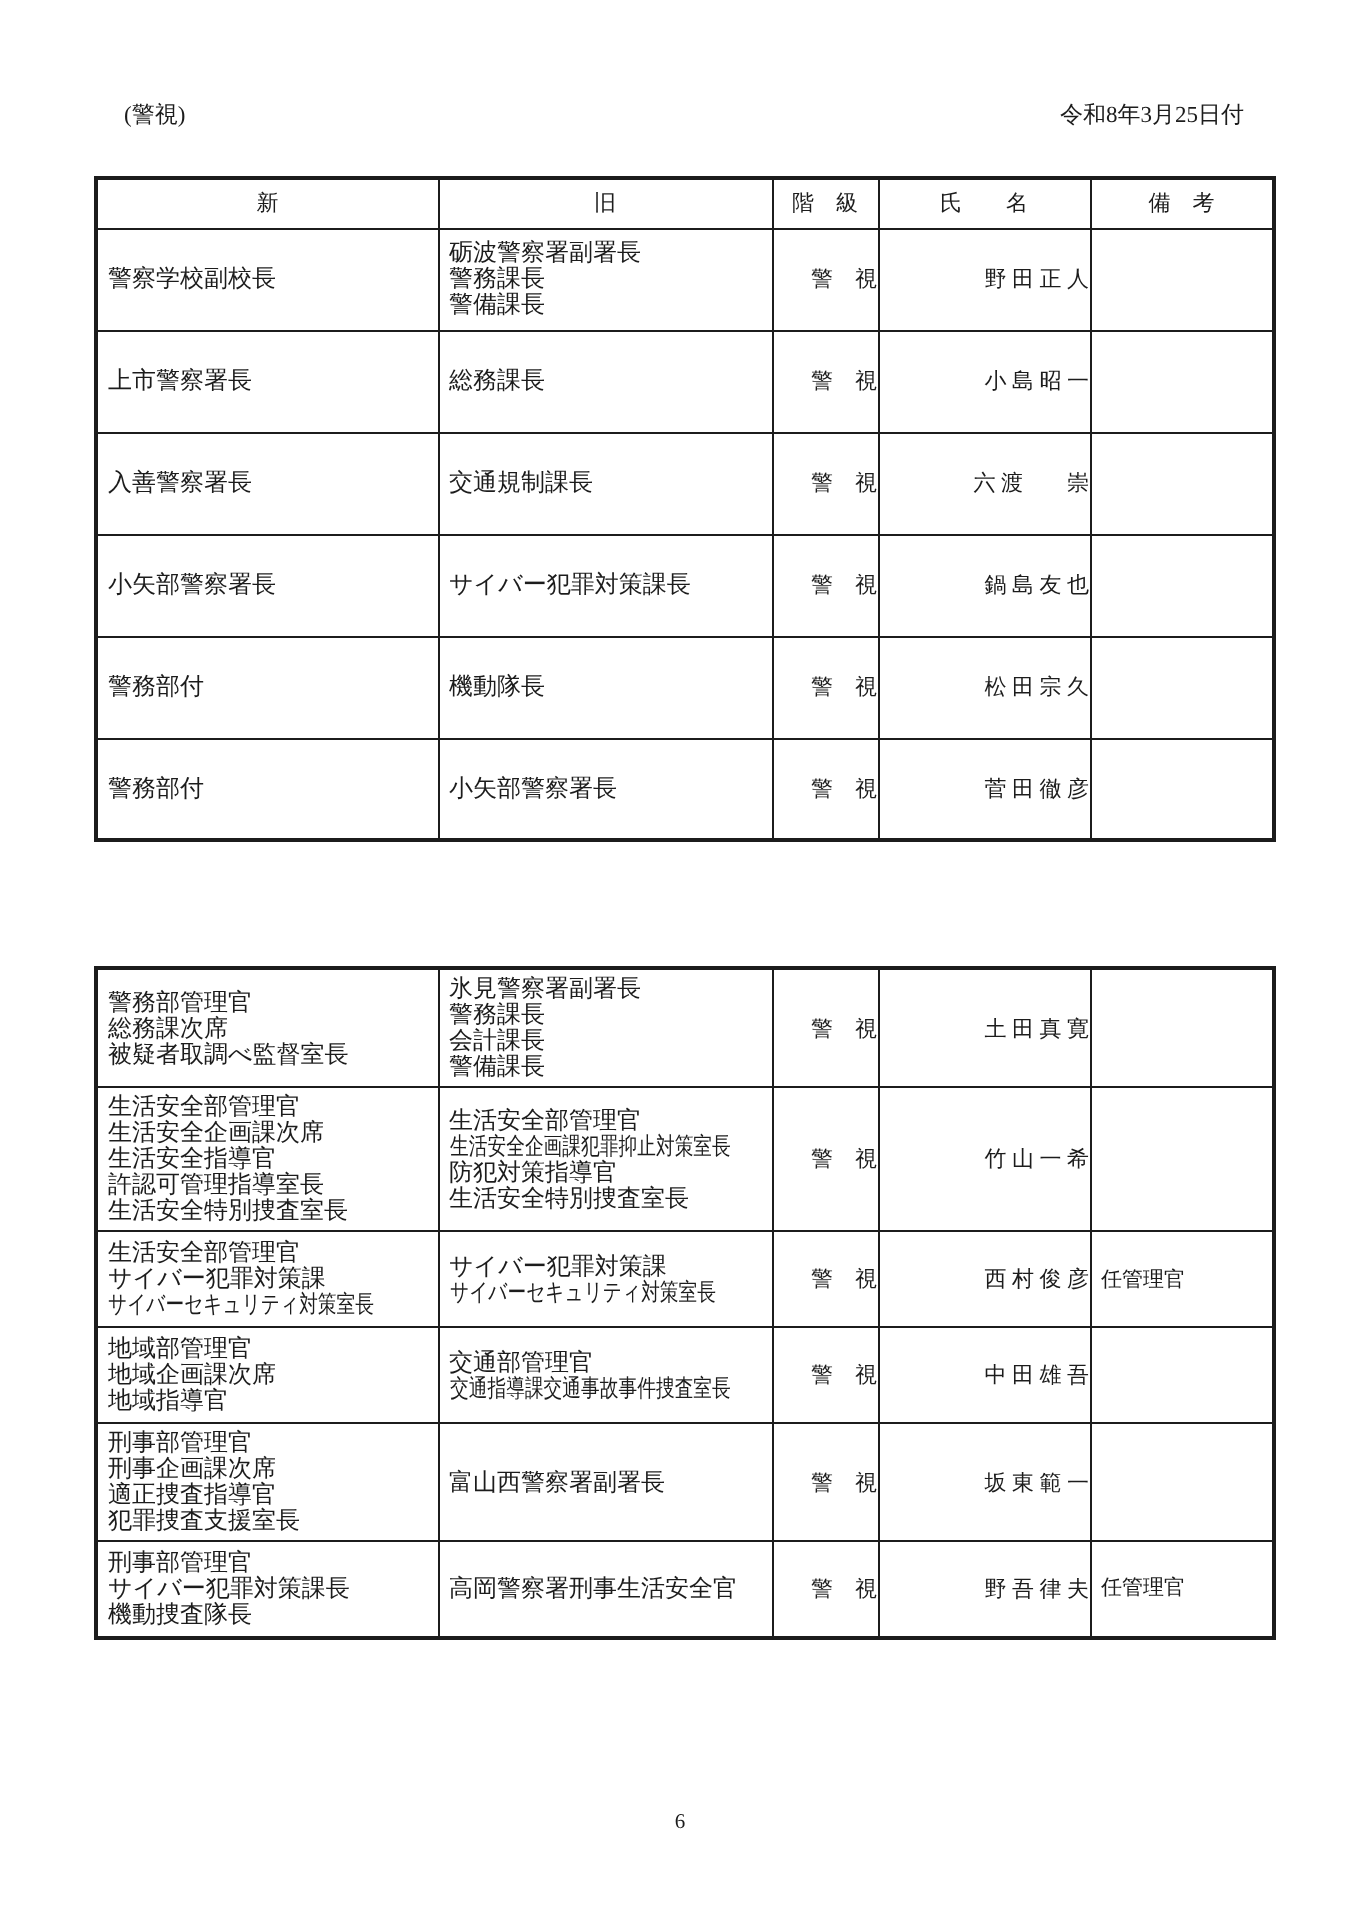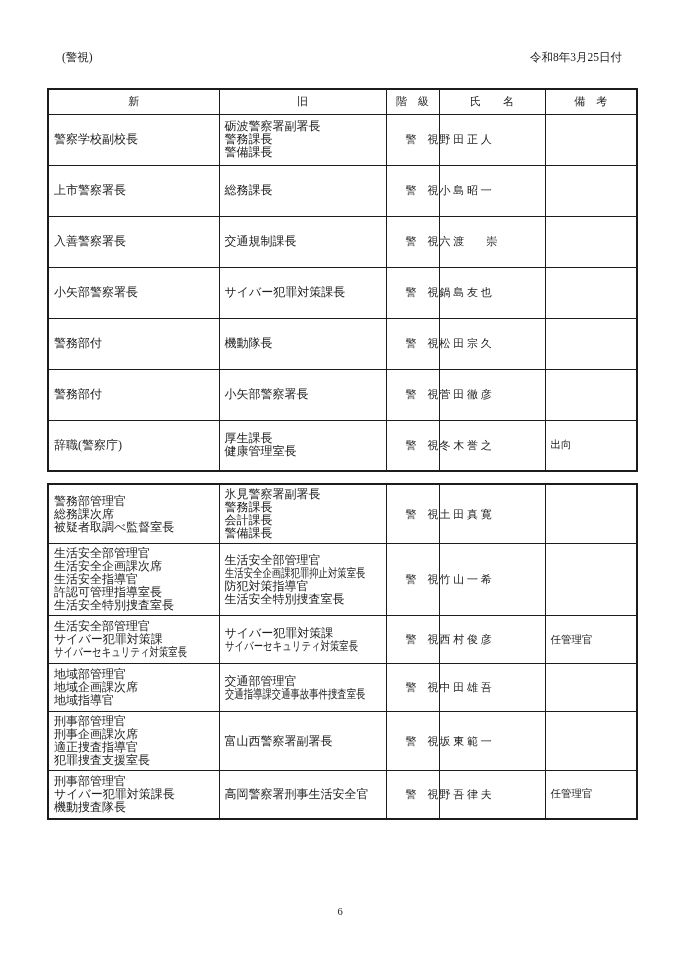--- a/index.html
+++ b/index.html
@@ -40,21 +40,21 @@
     height: 25px;
     text-align: center;
     white-space: pre;
   }
   #table1 tbody tr { height: 51px; }
   #table2 tbody tr { height: 48px; padding-left: 20px; }
   td.cell-text { padding: 3px 5px; font-size: 12px; }
   .line { line-height: 13px; white-space: nowrap; }
   .condensed { transform: scaleX(0.78); transform-origin: 0 50%; }
   td.cell-rank { text-align: right; font-size: 11px; white-space: pre; }
-  td.cell-name { text-align: left; font-size: 11px; white-space: pre; }
+  td.cell-name { text-align: right; font-size: 11px; white-space: pre; }
   td.cell-remarks { padding: 3px 5px; font-size: 10.5px; }
   .page-number {
     position: absolute;
     top: 906px;
     left: 0;
     width: 680px;
     text-align: center;
     font-size: 10.5px;
   }
 </style>
@@ -147,32 +147,20 @@
           <td class="cell-text">
             <div class="line">警務部付</div>
           </td>
           <td class="cell-text">
             <div class="line">小矢部警察署長</div>
           </td>
           <td class="cell-rank">警　視</td>
           <td class="cell-name">菅 田 徹 彦</td>
           <td class="cell-remarks"></td>
         </tr>
-        <tr>
-          <td class="cell-text">
-            <div class="line">辞職(警察庁)</div>
-          </td>
-          <td class="cell-text">
-            <div class="line">厚生課長</div>
-            <div class="line">健康管理室長</div>
-          </td>
-          <td class="cell-rank">警　視</td>
-          <td class="cell-name">冬 木 誉 之</td>
-          <td class="cell-remarks">出向</td>
-        </tr>
       </tbody>
   </table>
 
   <table class="tbl" id="table2">
     <colgroup>
       <col style="width:171px">
         <col style="width:167px">
         <col style="width:53px">
         <col style="width:106px">
         <col style="width:92px">

